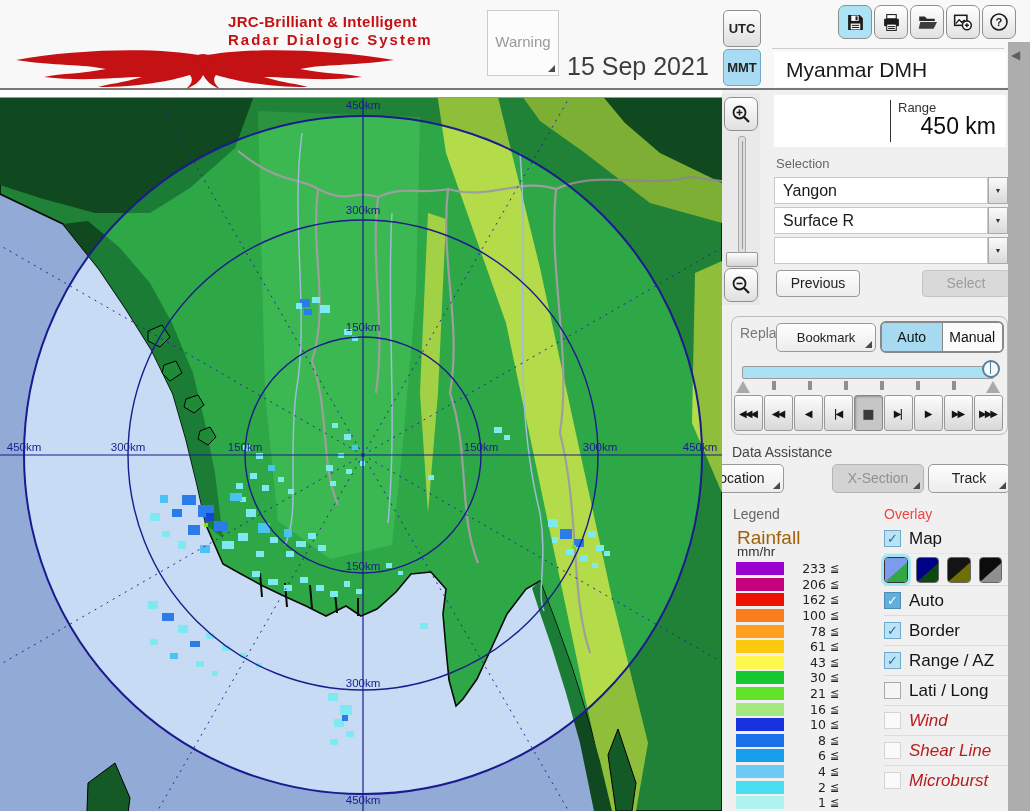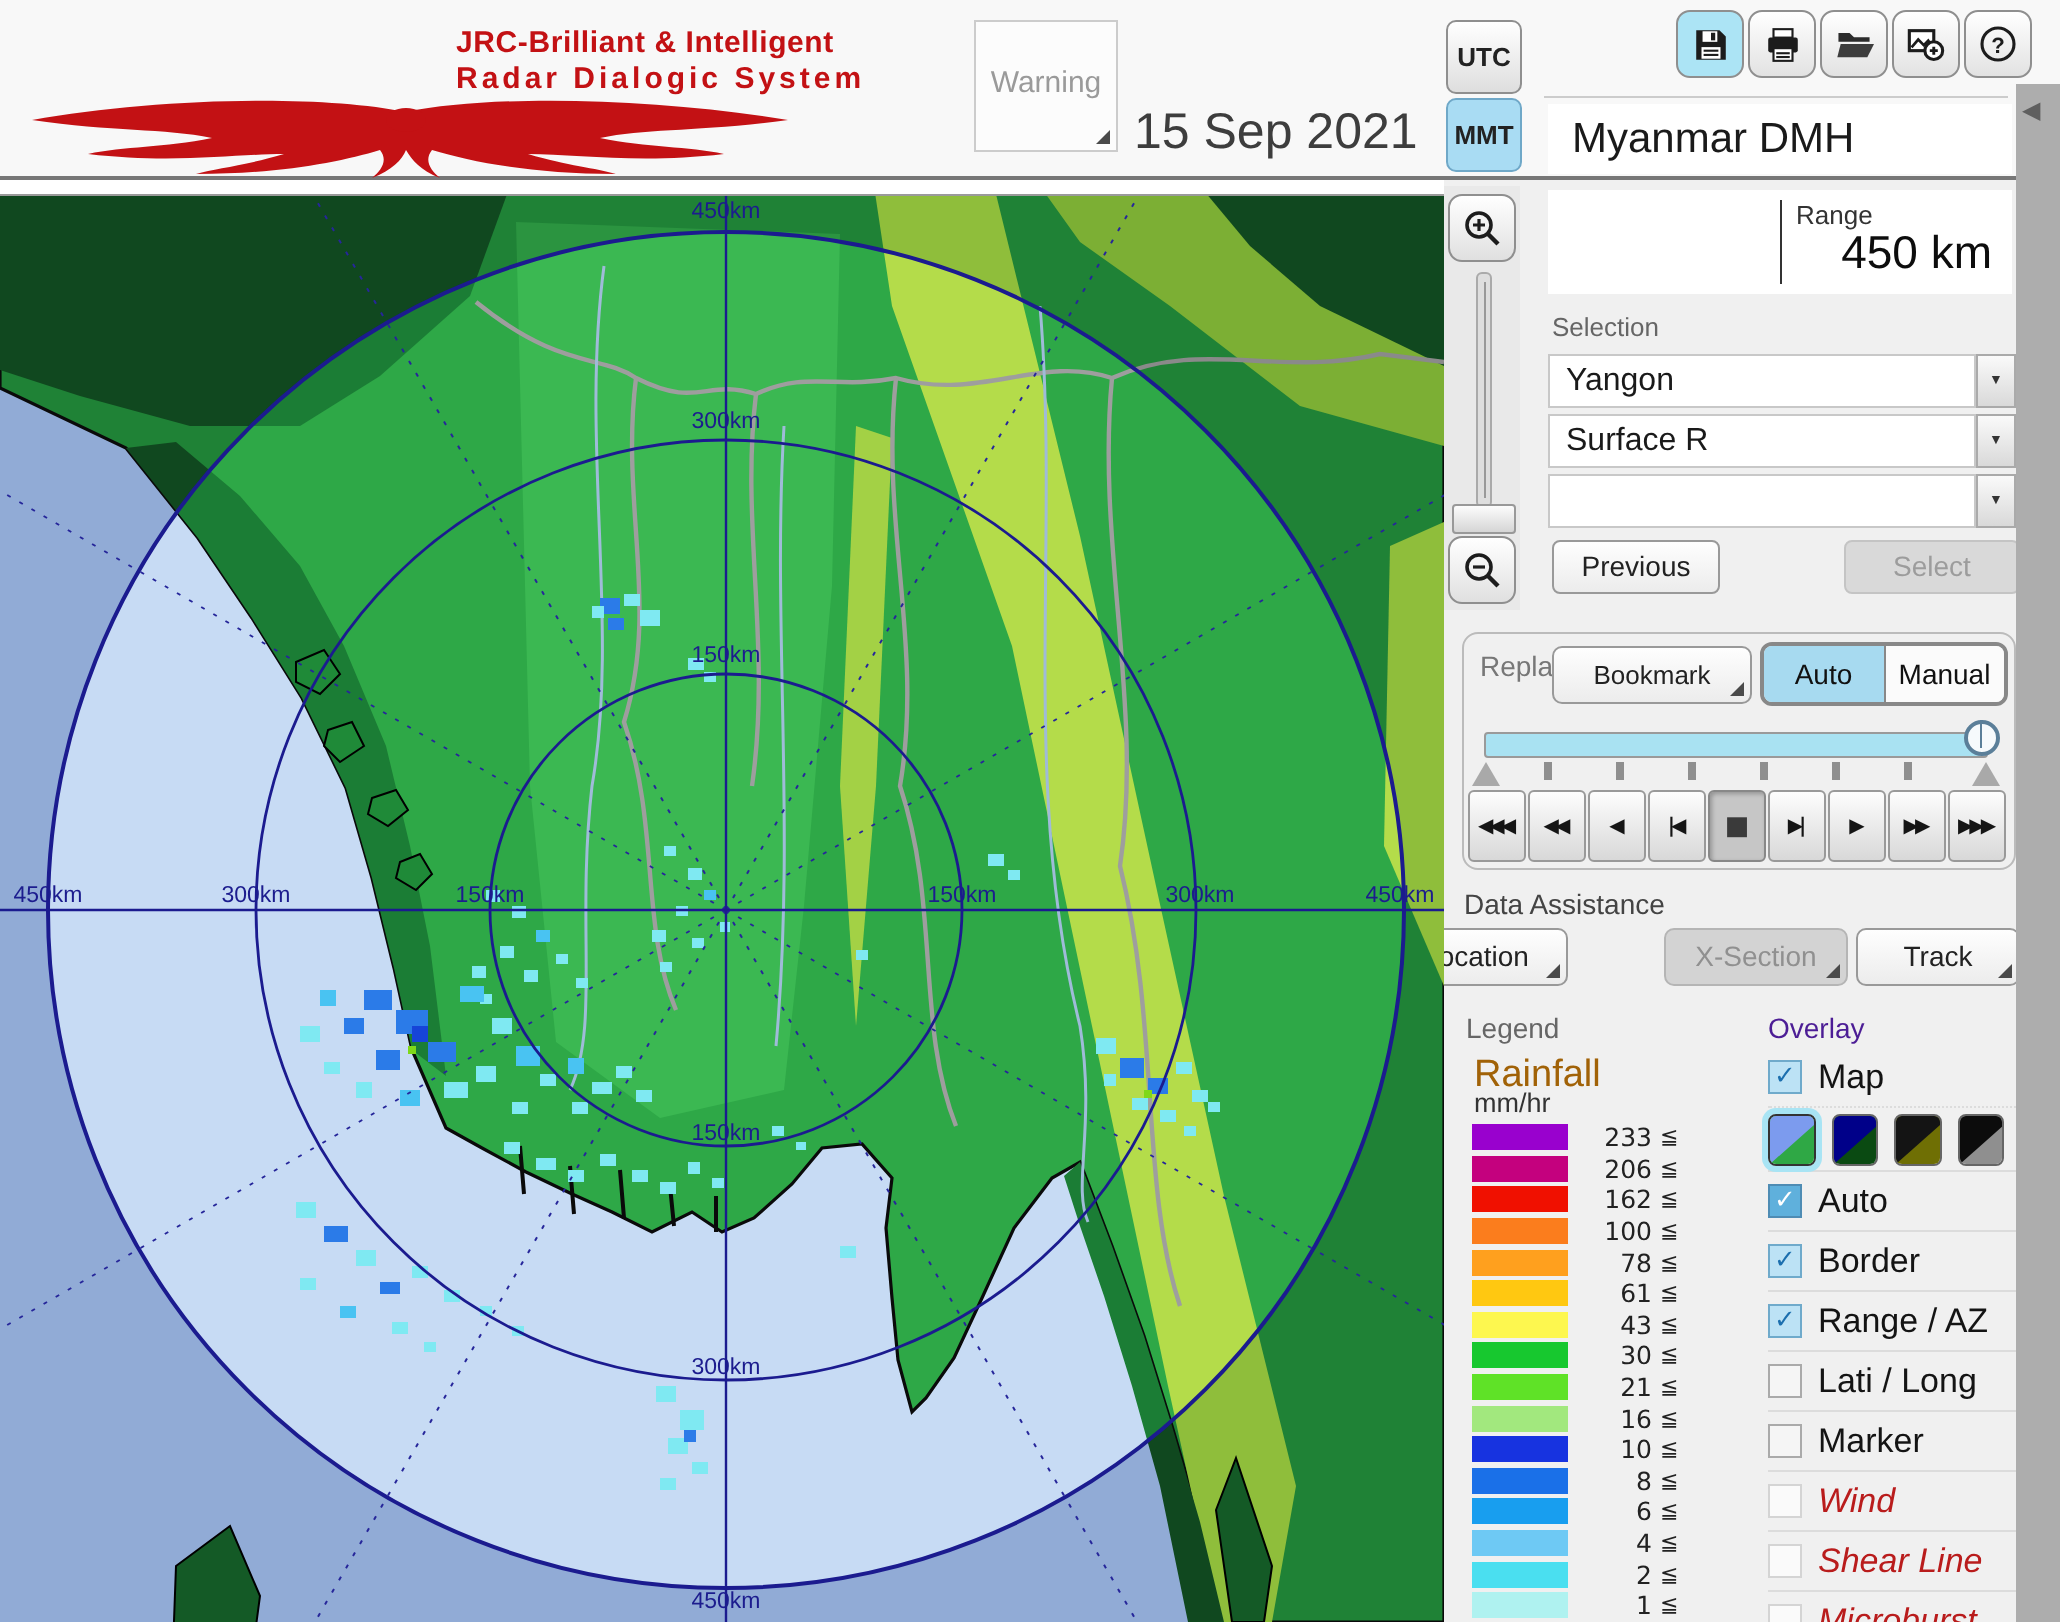--- a/index.html
+++ b/index.html
@@ -70,21 +70,21 @@
 
   
   #da-label{left:732px;top:444px;font-size:14px;color:#444;}
   .da-btn{top:464px;height:29px;line-height:27px;border-radius:5px;font-size:14px;}
   #da-location{left:692px;width:92px;}
   #da-xsection{left:832px;width:92px;background:#d3d3d3;color:#909090;border-color:#b5b5b5;}
   #da-track{left:928px;width:82px;}
 
   
   #legend-title{left:733px;top:506px;font-size:14px;color:#666;}
-  #overlay-title{left:884px;top:506px;font-size:14px;color:#4c1d95;}
+  #overlay-title{left:884px;top:506px;font-size:14px;color:#ef4444;}
   #legend-unit1{left:737px;top:527px;font-size:19px;color:#a16207;}
   #legend-unit2{left:737px;top:544px;font-size:13.5px;color:#333;}
   #legend-rows{left:736px;top:561px;width:120px;}
   .lrow{display:flex;align-items:center;height:15.6px;font-family:"DejaVu Sans",sans-serif;}
   .lswatch{width:48px;height:13px;}
   .lval{width:42px;text-align:right;font-size:12.5px;color:#222;}
   .lop{font-size:11px;color:#222;margin-left:4px;}
 
   
   #overlay-list{left:884px;top:524px;width:126px;}
@@ -351,24 +351,20 @@
       <div class="cb on">✓</div>
       <div class="olabel">Border</div>
     </div>
     <div class="orow" style="height: 29px;">
       <div class="cb on">✓</div>
       <div class="olabel">Range / AZ</div>
     </div>
     <div class="orow" style="height: 29px;">
       <div class="cb"></div>
       <div class="olabel">Lati / Long</div>
-    </div>
-    <div class="orow" style="height: 29px;">
-      <div class="cb"></div>
-      <div class="olabel">Marker</div>
     </div>
     <div class="orow" style="height: 29px;">
       <div class="cb dis"></div>
       <div class="olabel dis">Wind</div>
     </div>
     <div class="orow" style="height: 29px;">
       <div class="cb dis"></div>
       <div class="olabel dis">Shear Line</div>
     </div>
     <div class="orow" style="height: 29px;">

